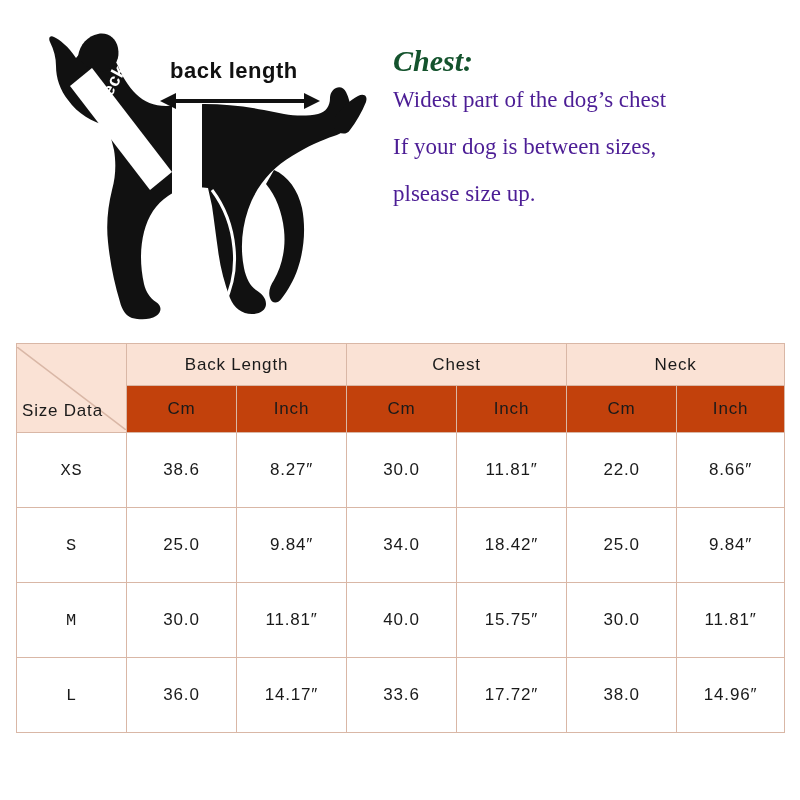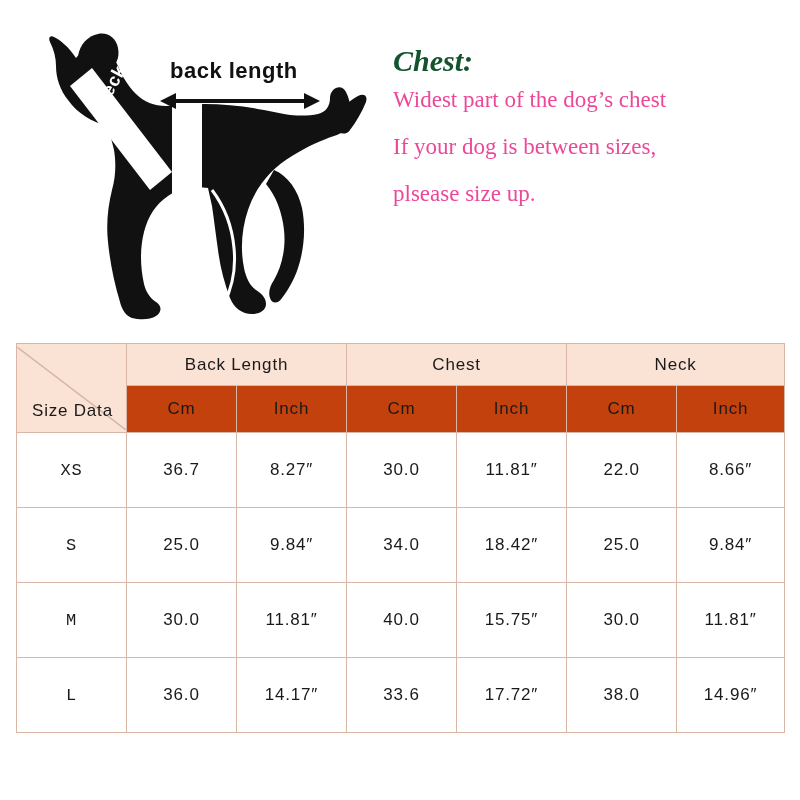--- a/index.html
+++ b/index.html
@@ -85,21 +85,21 @@
     font-style: italic;
     font-size: 30px;
     line-height: 1.15;
     color: #14532d;
     margin: 0 0 4px 0;
   }
   .note-text {
     font-family: "Liberation Serif", serif;
     font-size: 23px;
     line-height: 1.45;
-    color: #ec4899;
+    color: #4c1d95;
     margin: 0 0 14px 0;
   }
   .note-text.second {
     margin-bottom: 0;
   }
 
   
   .size-table-wrap {
     position: absolute;
     left: 16px;
@@ -146,21 +146,21 @@
   }
   .corner-inner .diag {
     position: absolute;
     left: 0;
     top: 0;
     width: 100%;
     height: 100%;
   }
   .corner-label {
     position: absolute;
-    left: 15px;
+    left: 5px;
     bottom: 9px;
     font-size: 17px;
     letter-spacing: 0.8px;
     color: #1a1a1a;
   }
   .data-row td {
     height: 72px;
     background: #ffffff;
     font-size: 18px;
     letter-spacing: 1px;
@@ -287,21 +287,21 @@
           <td>Cm</td>
           <td>Inch</td>
           <td>Cm</td>
           <td>Inch</td>
           <td>Cm</td>
           <td>Inch</td>
         </tr>
 
         <tr class="data-row">
           <td class="size-cell">XS</td>
-          <td>36.7</td>
+          <td>38.6</td>
           <td>8.27″</td>
           <td>30.0</td>
           <td>11.81″</td>
           <td>22.0</td>
           <td>8.66″</td>
         </tr>
         <tr class="data-row">
           <td class="size-cell">S</td>
           <td>25.0</td>
           <td>9.84″</td>

